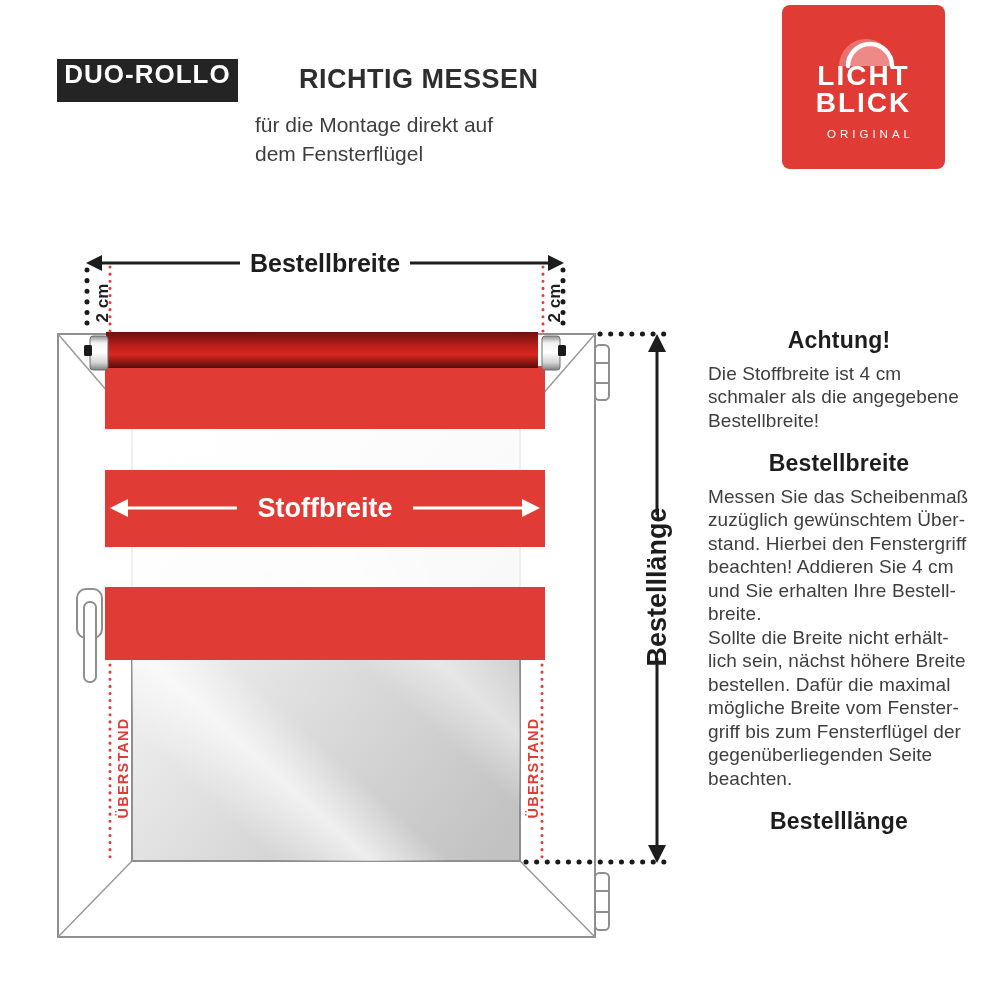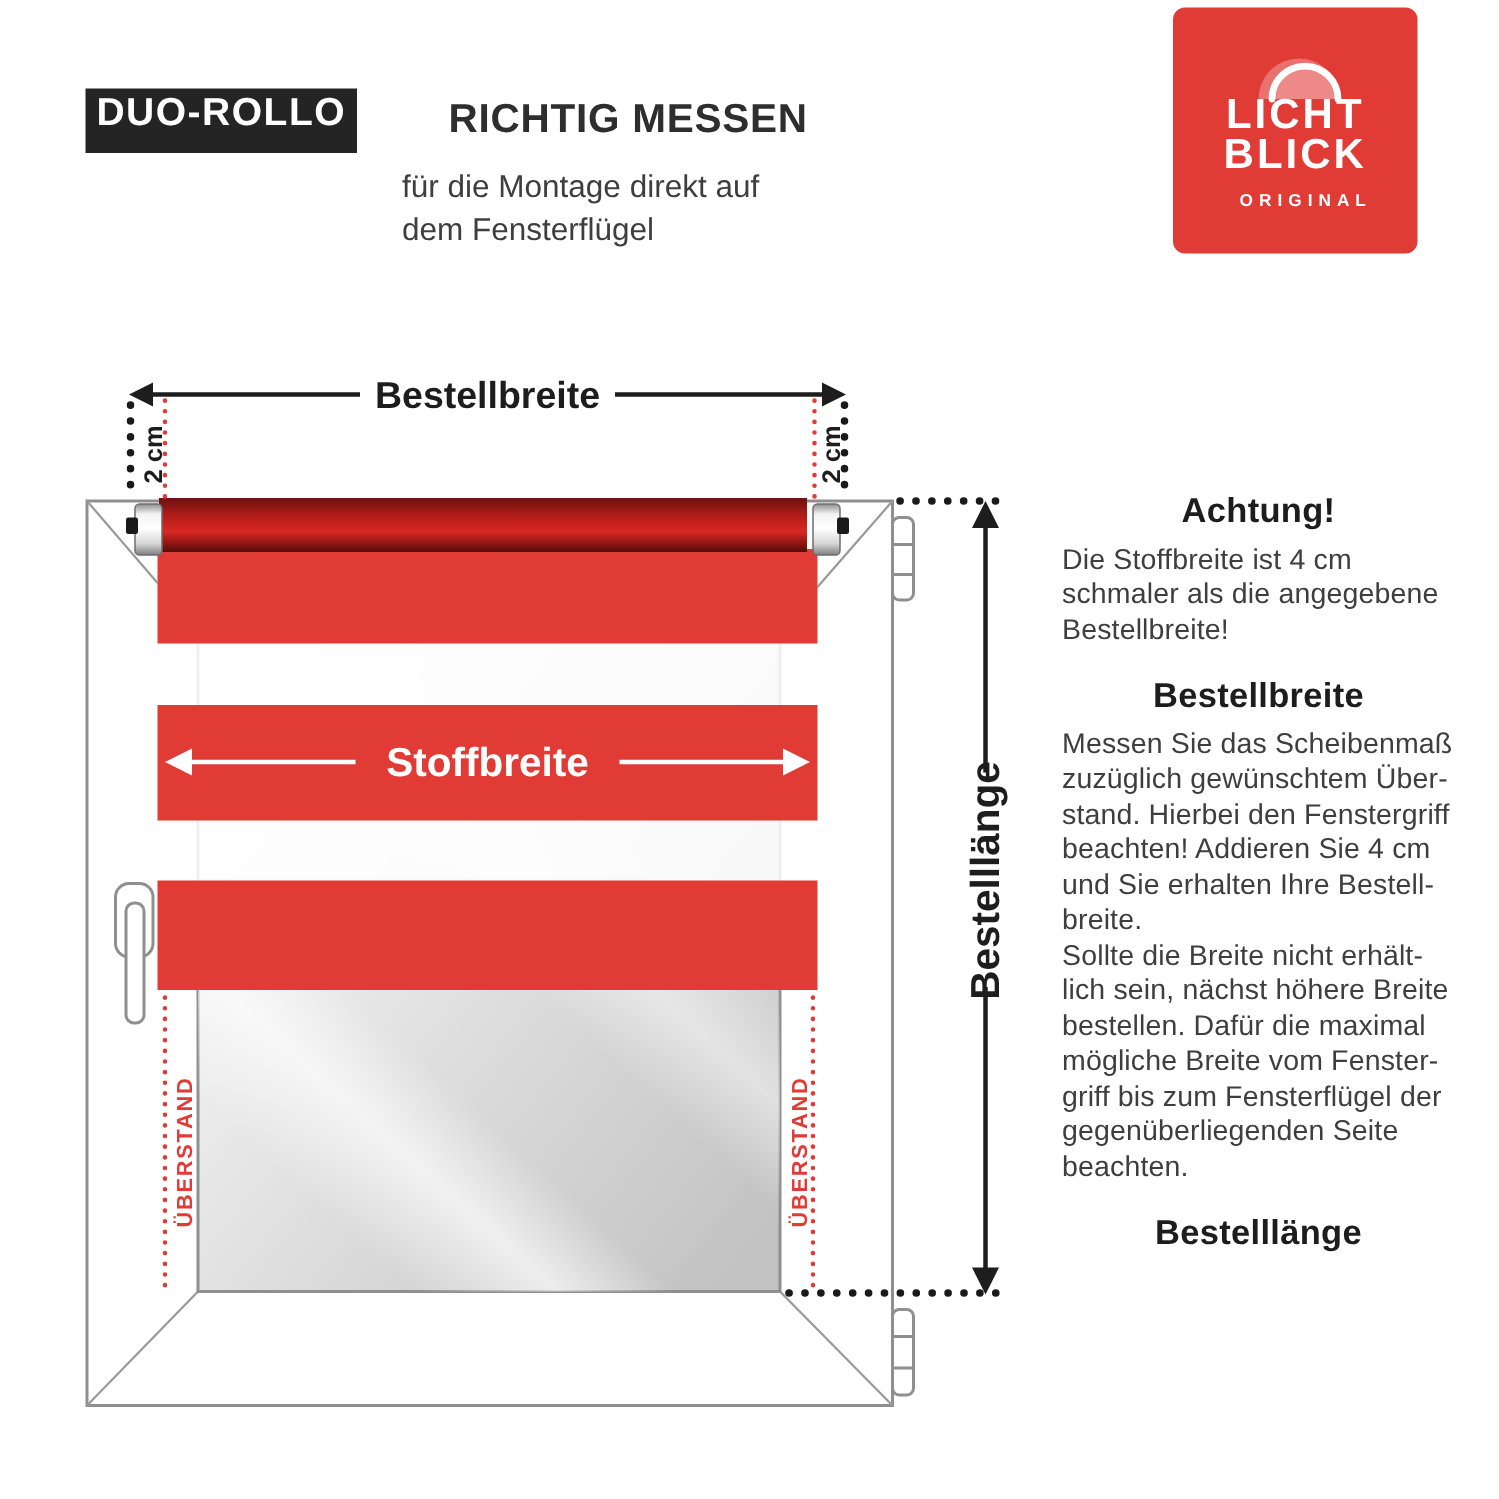--- a/index.html
+++ b/index.html
@@ -10,30 +10,30 @@
   html,body{width:999px;height:999px;background:#fff;overflow:hidden;
     font-family:"Liberation Sans", sans-serif;}
   .page{position:relative;width:999px;height:999px;background:#fff;}
 
   
   .badge{position:absolute;left:57px;top:59px;width:181px;height:43px;
     background:var(--badge-bg);color:#fff;display:flex;align-items:flex-start;justify-content:center;
     font-weight:bold;font-size:26px;letter-spacing:1px;}
   .title{position:absolute;left:255px;top:64px;font-weight:bold;font-size:27px;
     letter-spacing:0.5px;color:#2e2e2e;margin-left:44px;}
-  .subtitle{position:absolute;left:268px;top:110px;font-size:21px;line-height:29px;
+  .subtitle{position:absolute;left:255px;top:110px;font-size:21px;line-height:29px;
     color:var(--text-body);white-space:pre-line;}
 
   
   .logo{position:absolute;left:782px;top:5px;width:163px;height:164px;
     background:var(--brand-red);border-radius:8px;text-align:center;color:#fff;}
   .logo svg{position:absolute;left:0;top:0;}
   .logo-line{position:absolute;width:100%;font-weight:bold;font-size:28px;letter-spacing:2px;line-height:1;}
   .logo-line1{top:57px;} .logo-line2{top:84px;}
-  .logo-sub{position:absolute;width:100%;top:123px;font-size:11.5px;letter-spacing:4px;font-weight:bold;padding-left:14px;}
+  .logo-sub{position:absolute;width:100%;top:123px;font-size:11.5px;letter-spacing:4px;font-weight:normal;padding-left:14px;}
 
   
   .notes{position:absolute;left:708px;top:327px;width:262px;color:var(--text-body);}
   .notes h2{font-size:23px;line-height:1.2;font-weight:bold;color:var(--text-dark);
     margin-bottom:7px;letter-spacing:0.2px;text-align:center;}
   .notes p{font-size:19px;line-height:23.5px;white-space:pre-line;margin-bottom:18px;
     letter-spacing:0.1px;}
 
   
   .diagram{position:absolute;left:0;top:0;}

